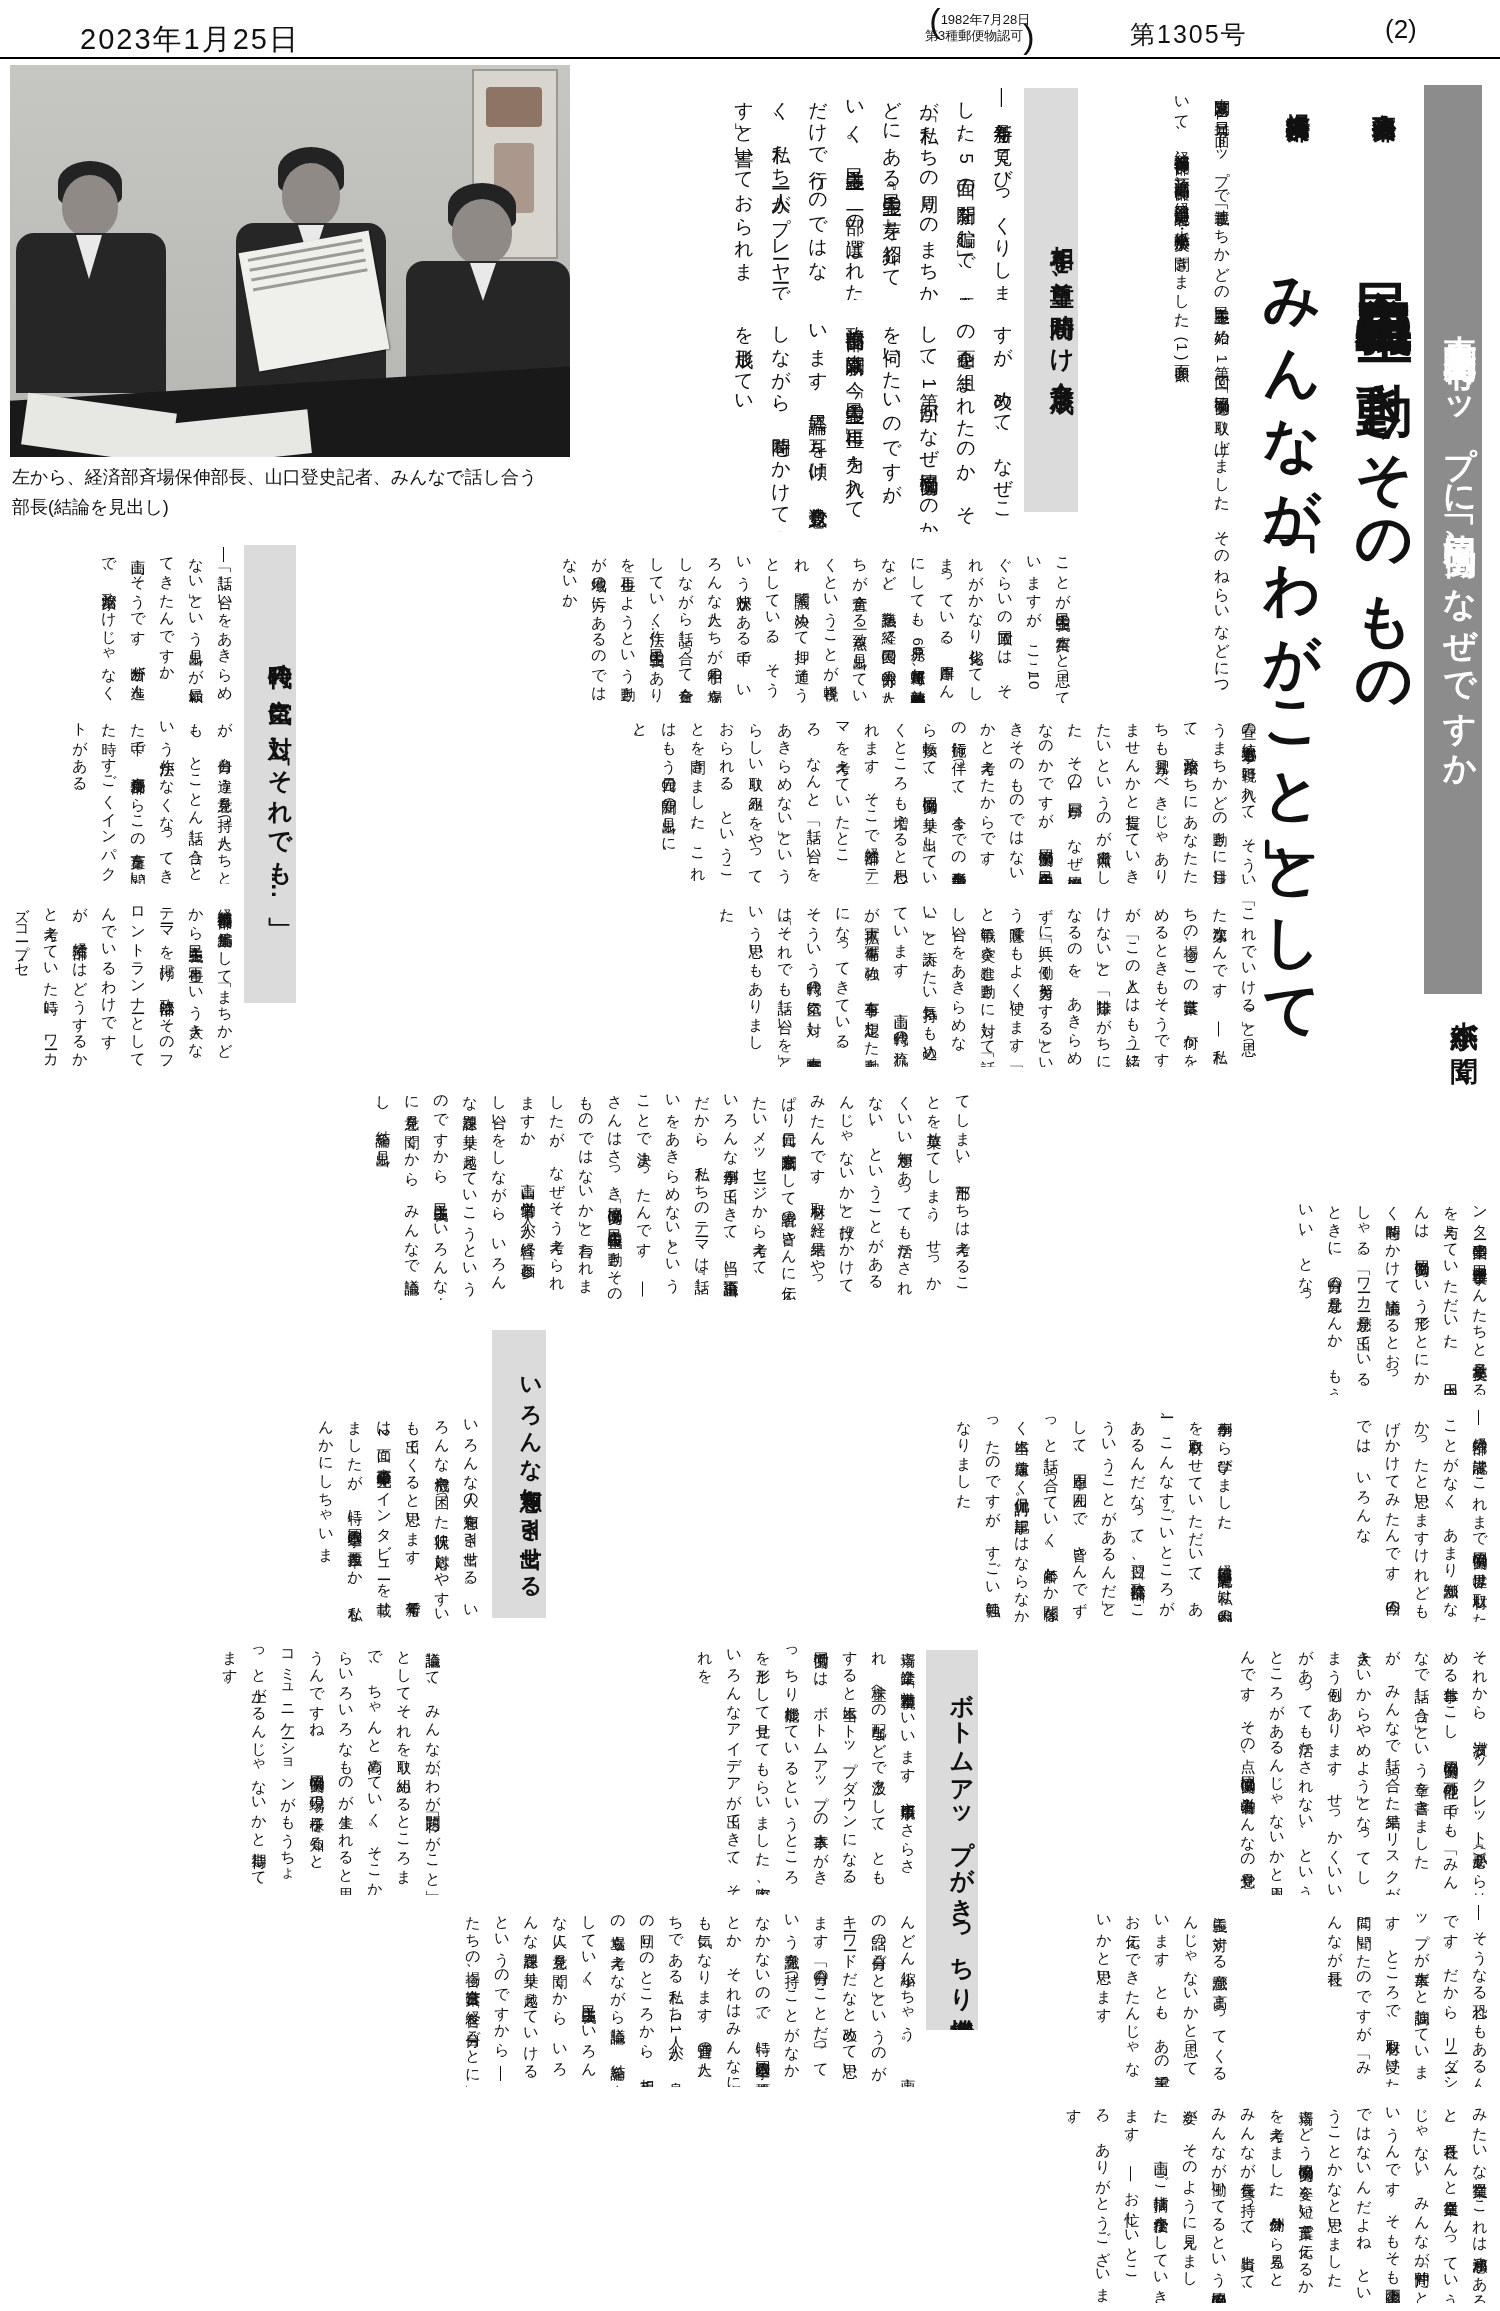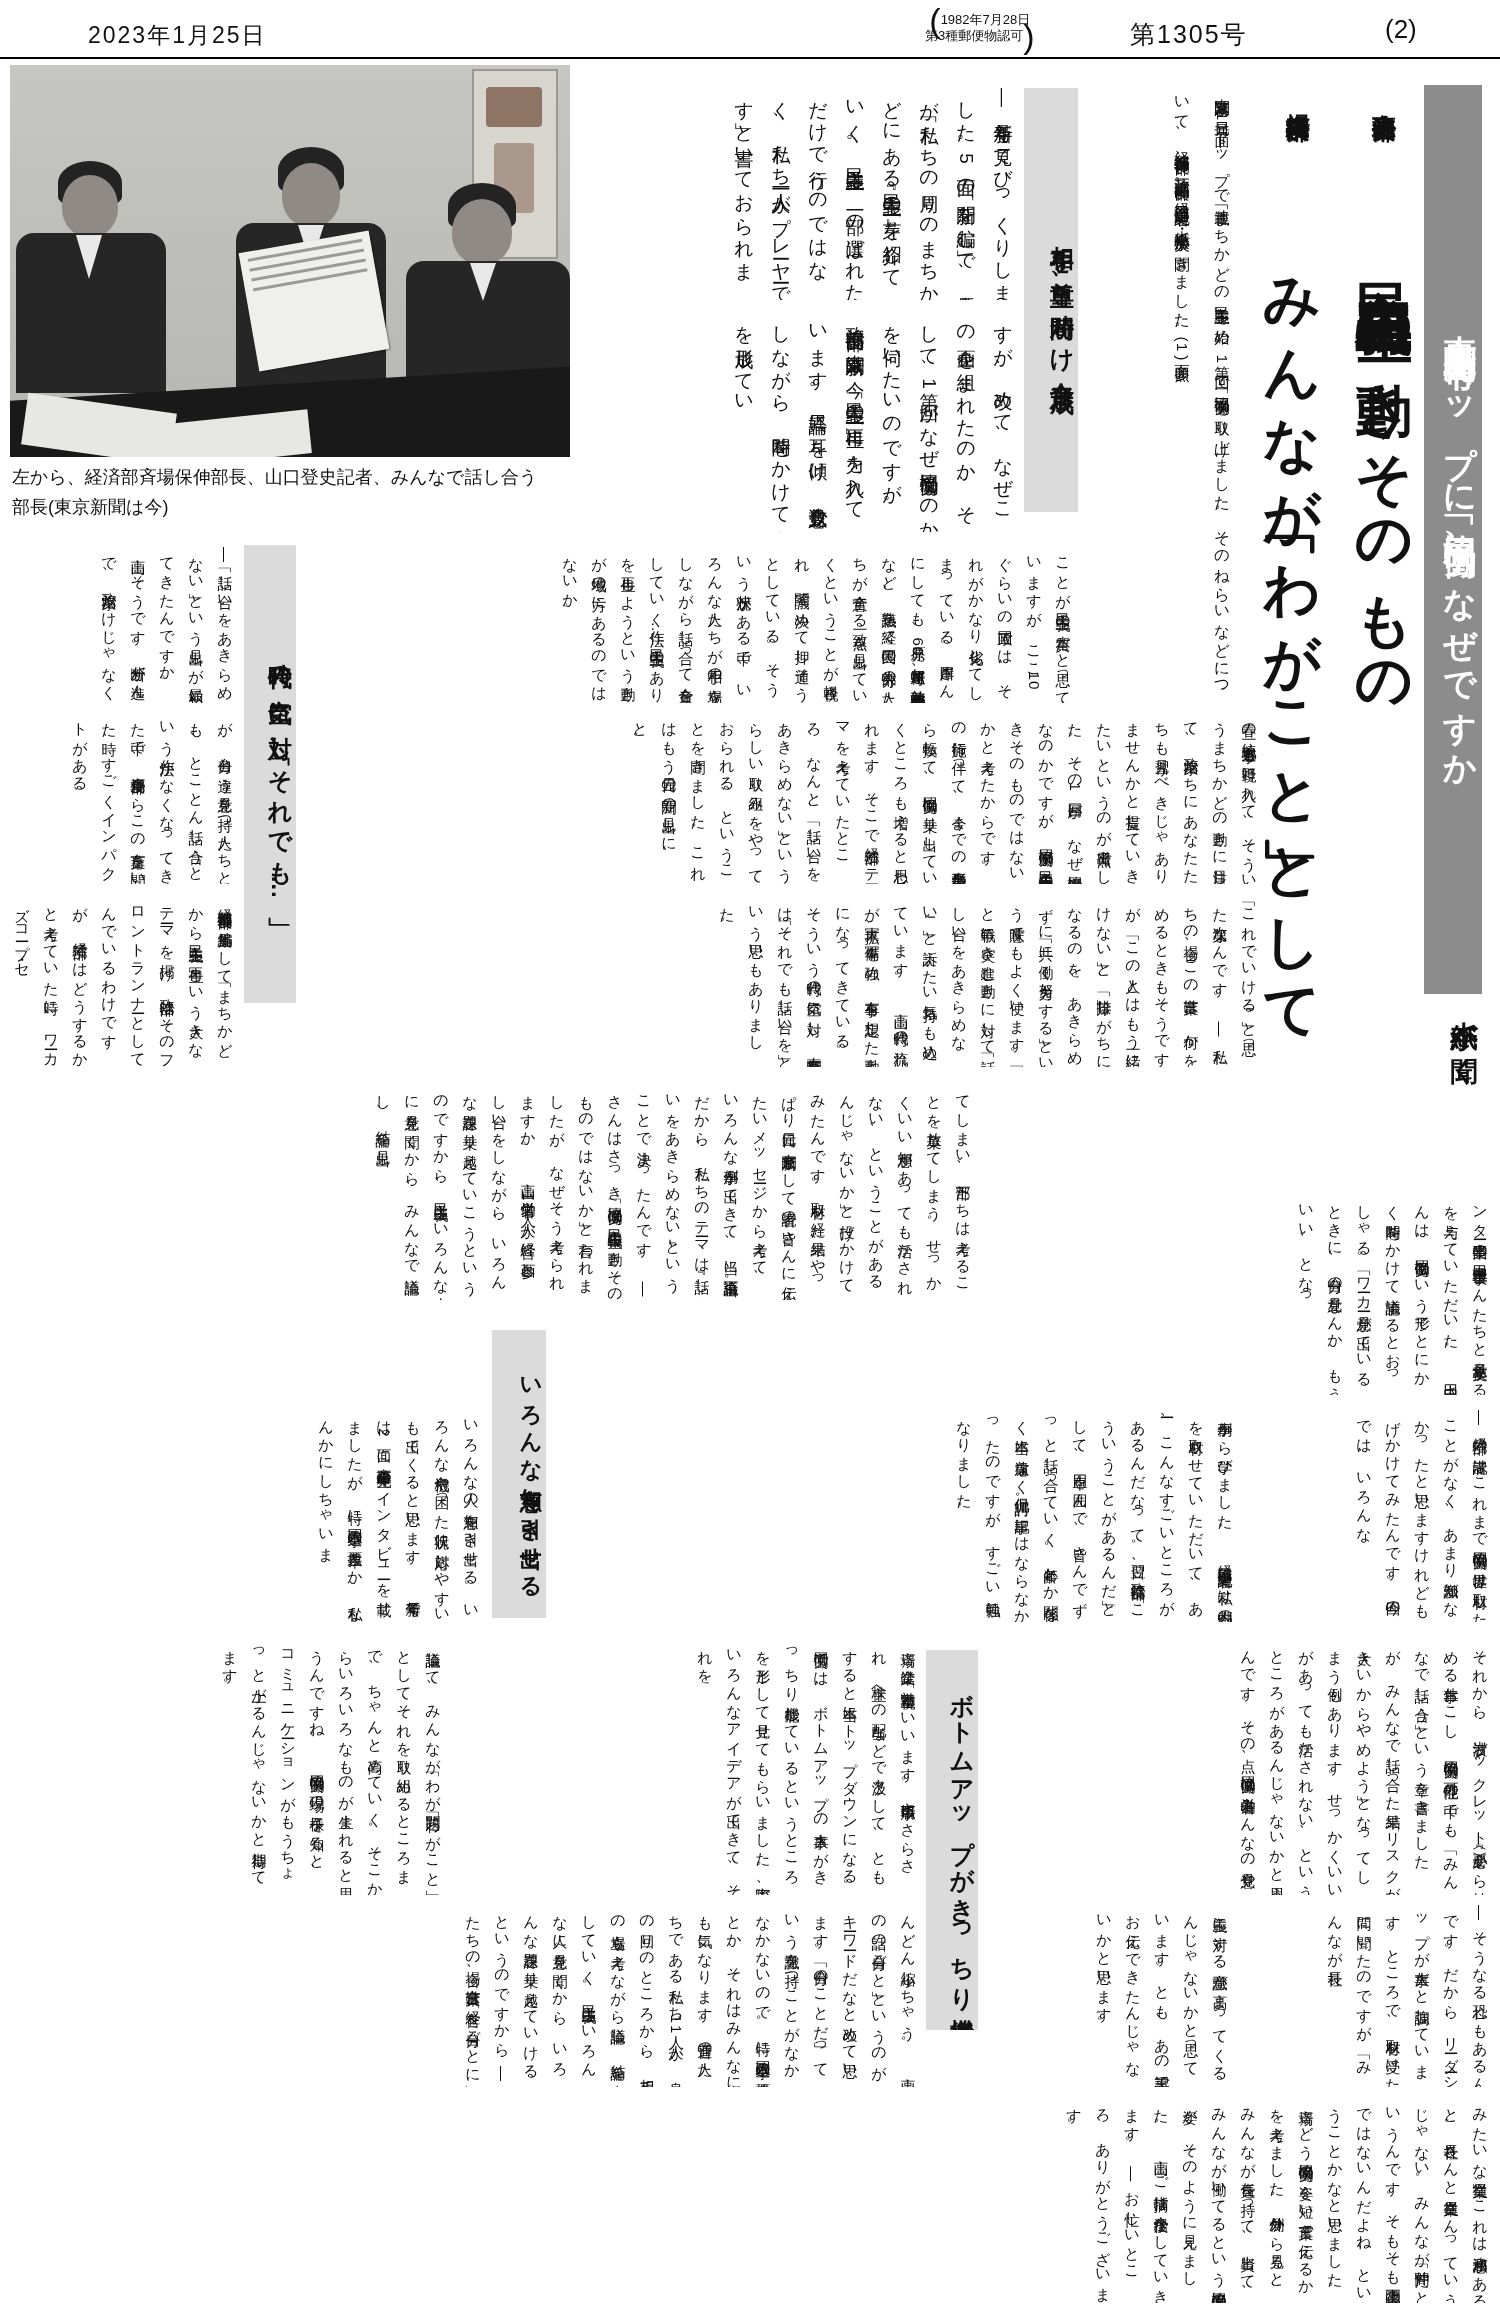--- a/index.html
+++ b/index.html
@@ -1,20 +1,20 @@
 <!DOCTYPE html>
 <html><head>
 <meta charset="utf-8">
 <style>
   html,body{margin:0;padding:0;background:#e8e8e4;}
   #page{position:relative;width:1500px;height:2311px;background:#ffffff;
         font-family:"Liberation Sans", sans-serif;color:#111;overflow:hidden;}
   
   .hdr-item{position:absolute;white-space:nowrap;}
-  #hdr-date{left:88px;top:20px;font-size:23px;letter-spacing:2px;}
+  #hdr-date{left:80px;top:20px;font-size:29px;letter-spacing:2px;}
   #hdr-title{left:430px;top:10px;font-size:31px;font-weight:bold;letter-spacing:30px;}
   #hdr-permit{left:925px;top:12px;font-size:13px;line-height:15px;text-align:center;}
   .bigparen{font-size:34px;font-weight:400;vertical-align:middle;}
   #hdr-issue{left:1130px;top:18px;font-size:25px;letter-spacing:2px;}
   #hdr-page{left:1385px;top:14px;font-size:26px;}
   #hdr-rule{position:absolute;left:0;top:57px;width:1500px;height:2px;background:#000;}
   .vcol{position:absolute;writing-mode:vertical-rl;text-orientation:mixed;
         overflow:hidden;letter-spacing:1px;}
   .body-txt{font-size:15px;line-height:29px;}
   .intro-txt{font-size:19px;line-height:37px;}
@@ -92,21 +92,21 @@
     <div class="man-head" style="left:442px;top:134px;width:60px;height:66px;"></div>
     <div class="man-body" style="left:396px;top:196px;width:164px;height:140px;"></div>
     <div class="shirt" style="left:460px;top:198px;width:26px;height:38px;clip-path:polygon(0 0,100% 0,50% 100%);"></div>
 
     <div id="table"></div>
     <div class="flat-paper" style="left:14px;top:338px;width:150px;height:52px;transform:rotate(8deg);"></div>
     <div class="flat-paper" style="left:150px;top:352px;width:150px;height:44px;transform:rotate(-6deg);"></div>
   </div>
   <div id="caption">
     <span>左から、経済部斉場保伸部長、山口登史記者、みんなで話し合う</span><br>
-    <span>部長(東京新聞は今)</span>
+    <span>部長(結論を見出し)</span>
   </div>
 
   <div class="vcol" id="banner">東京新聞元日号トップに「協同労働」、なぜですか</div>
   <div class="vcol" id="series">本紙が聞く</div>
   <div class="vcol" id="kicker-r">高山政治部長</div>
   <div class="vcol" id="kicker-l">斉場経済部長</div>
   <div class="vcol headline" id="headline1">民主主義再生の動きそのもの</div>
   <div class="vcol headline" id="headline2">みんなが「わがこと」として</div>
   <div class="vcol lead-txt" id="lead">東京新聞は元日号1面トップで連載「まちかどの民主主義」を始め、第1回で「協同労働」を取り上げました。そのねらいなどについて、経済部斉場保伸部長、政治部高山晶一部長、経済部山口登史記者に本紙・松沢常夫が聞きました。(1面参照)</div>
 

